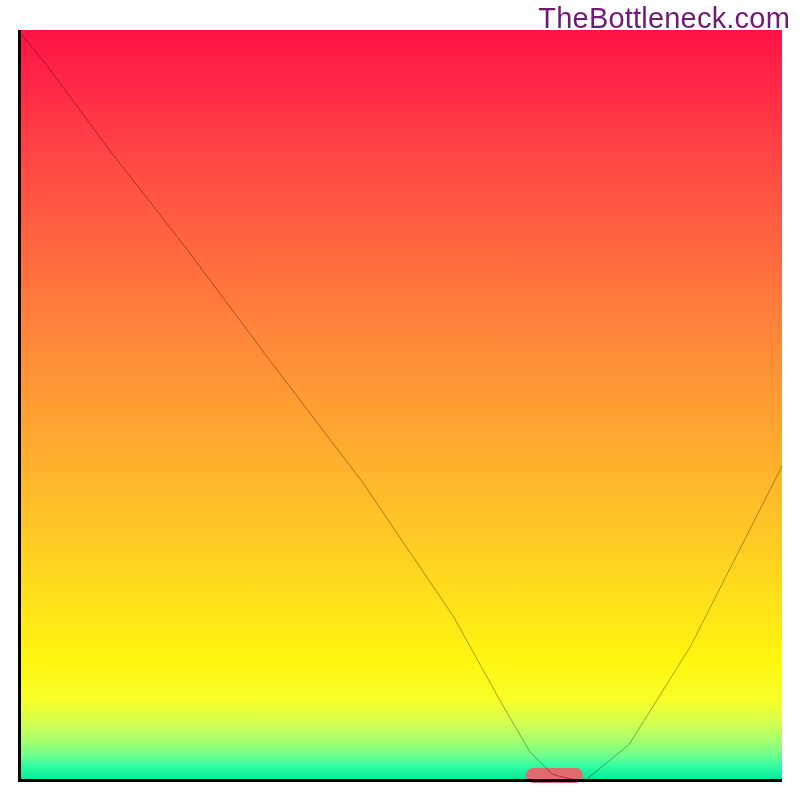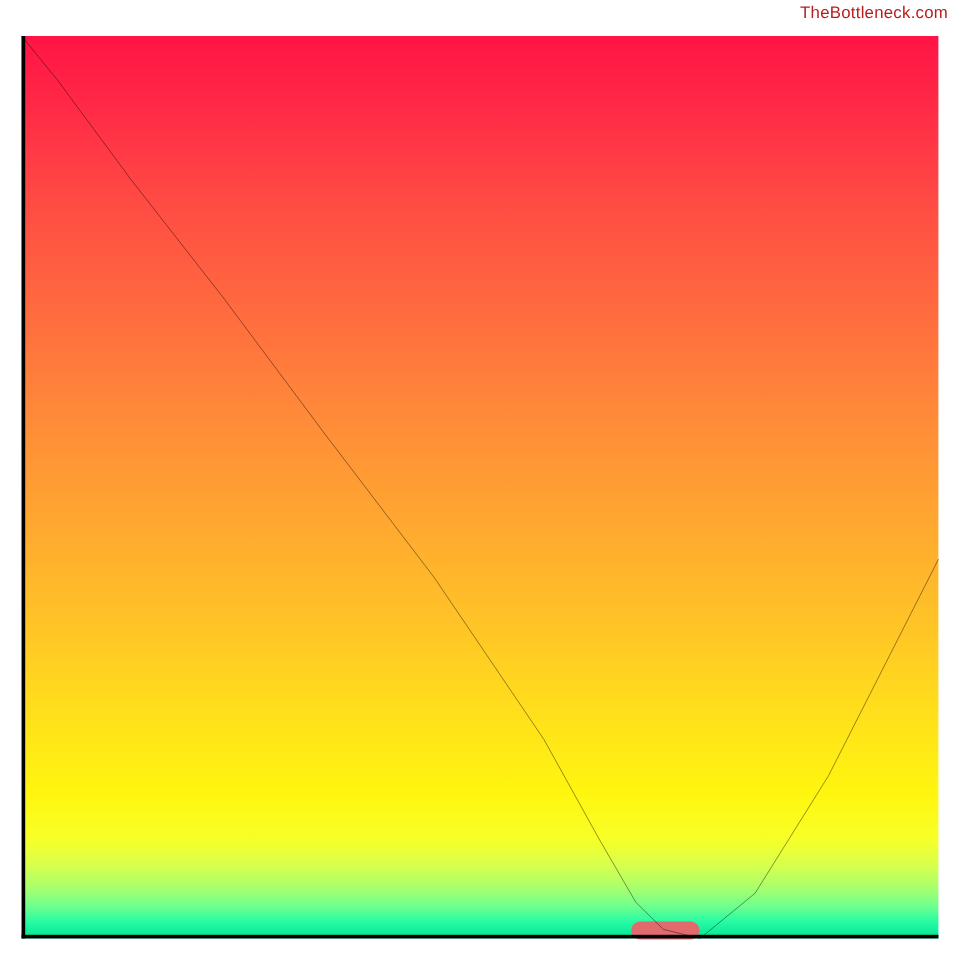--- a/index.html
+++ b/index.html
@@ -12,23 +12,23 @@
   }
   .chart-wrap {
     position: relative;
     width: 800px;
     height: 800px;
   }
   .attribution {
     position: absolute;
     top: 2px;
     right: 10px;
-    font-size: 14px;
+    font-size: 29px;
     font-weight: 500;
-    color: #b91c1c;
+    color: #701a75;
     letter-spacing: 0.2px;
   }
   .plot-area {
     position: absolute;
     left: 18px;
     top: 30px;
     width: 764px;
     height: 752px;
     box-sizing: border-box;
   }

